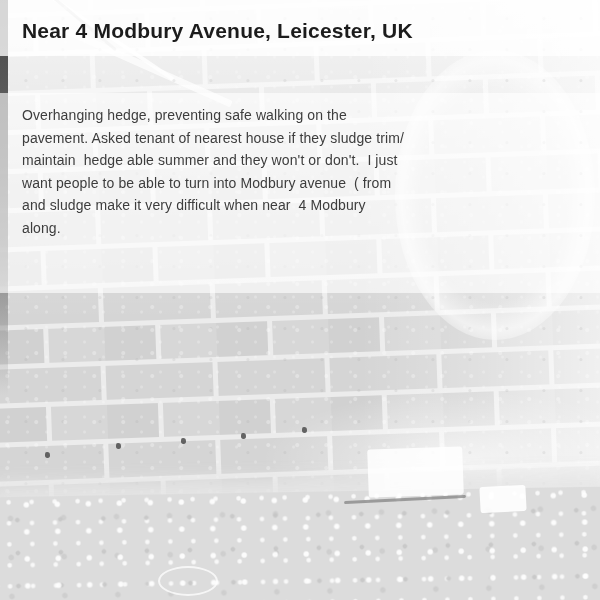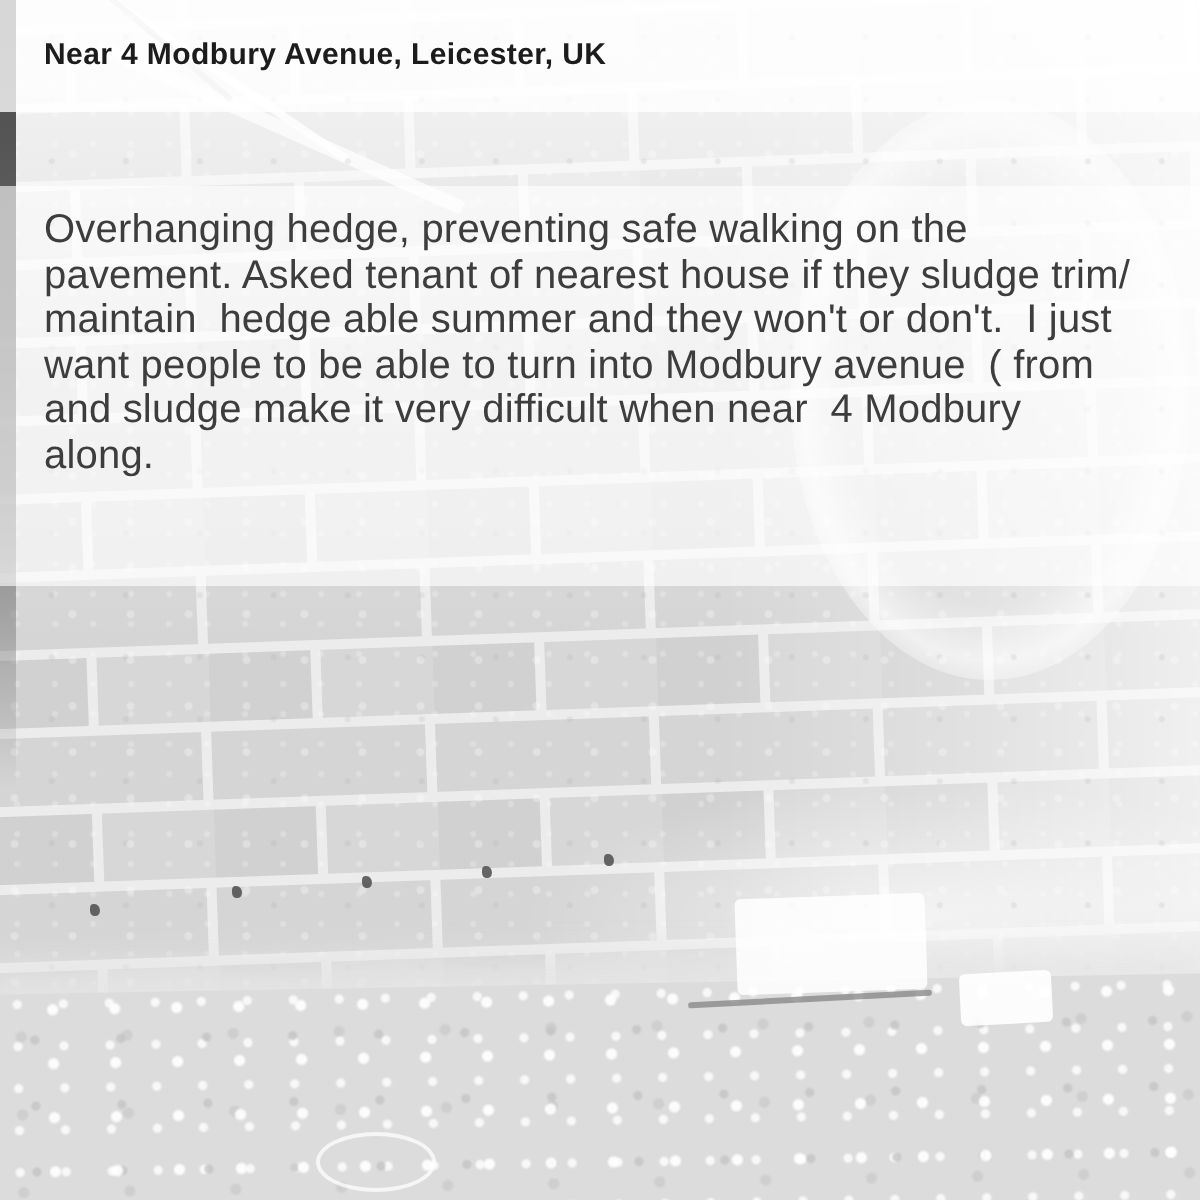--- a/index.html
+++ b/index.html
@@ -96,30 +96,30 @@
       rgba(160,160,160,0.0) 100%);
   }
 
   
   .header-band {
     position: absolute; left: 0; top: 0; width: 600px; height: 56px; z-index: 5;
     background: rgba(255,255,255,0.78);
   }
   .header-title {
     position: absolute; left: 22px; top: 19px;
-    font-size: 15px; font-weight: bold; letter-spacing: 0.2px;
+    font-size: 21px; font-weight: bold; letter-spacing: 0.2px;
     color: #1c1c1c; white-space: pre;
   }
   .body-band {
     position: absolute; left: 0; top: 93px; width: 600px; height: 200px; z-index: 5;
     background: rgba(255,255,255,0.62);
   }
   .body-text { position: absolute; left: 22px; top: 11px; }
   .body-line {
-    font-size: 20px; line-height: 22.5px; letter-spacing: 0.1px;
+    font-size: 14px; line-height: 22.5px; letter-spacing: 0.1px;
     color: #3d3d3d; white-space: pre;
   }
 </style>
 </head>
 <body>
 
 <div class="screen">
 
   <div class="photo">
     <svg class="bricks" width="660" height="660" aria-hidden="true">

